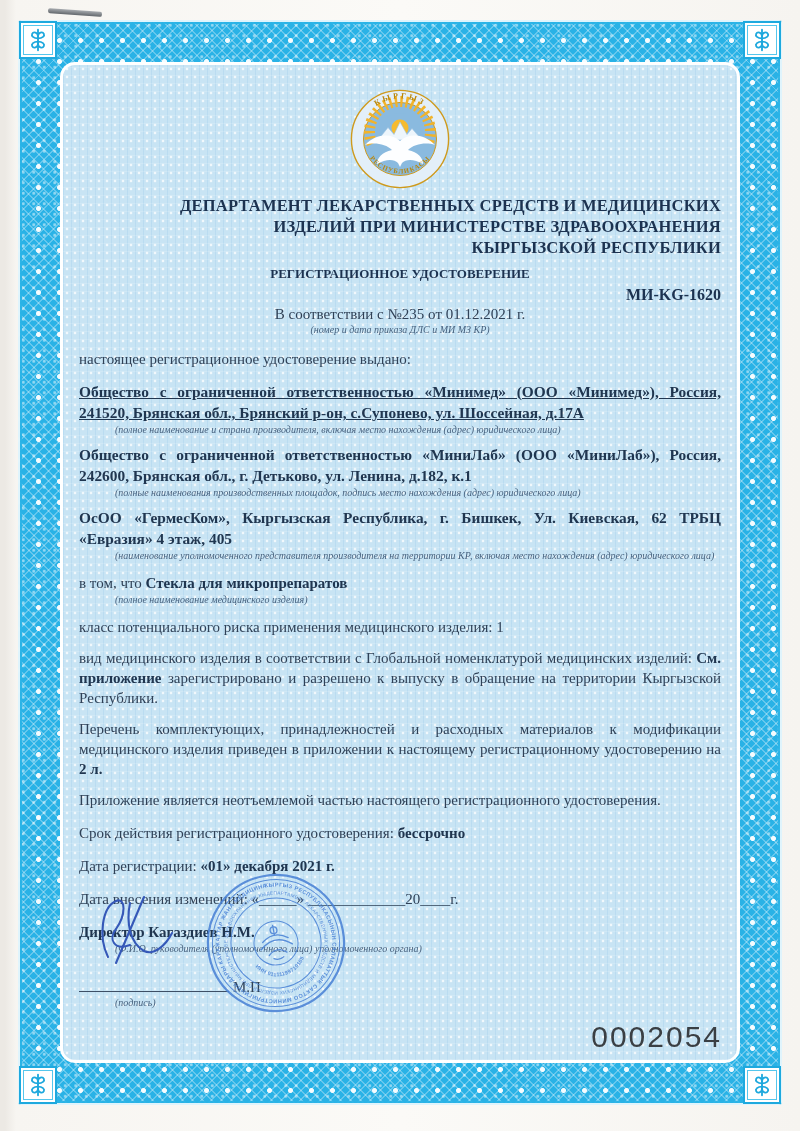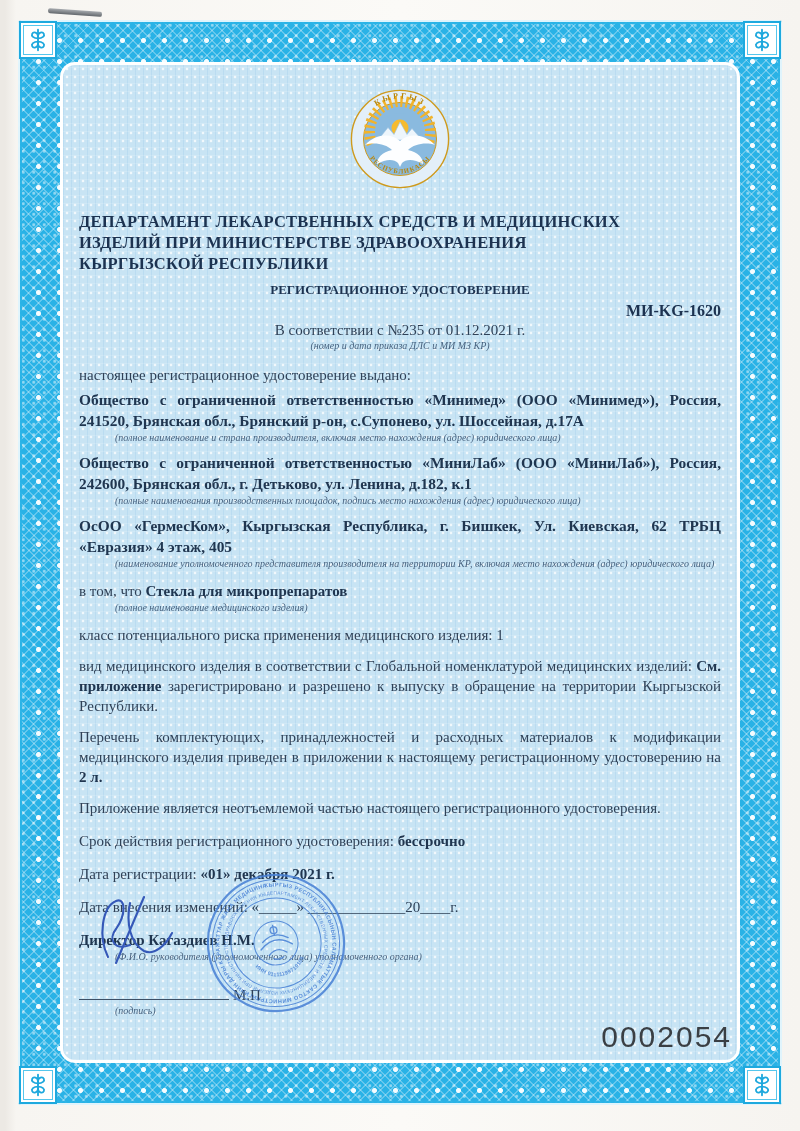--- a/index.html
+++ b/index.html
@@ -37,40 +37,40 @@
     background-image:
       radial-gradient(circle,rgba(255,255,255,.75) 1px,transparent 1.7px),
       repeating-linear-gradient(0deg,rgba(255,255,255,.14) 0 1px,transparent 1px 8px),
       repeating-linear-gradient(90deg,rgba(150,198,232,.28) 0 1px,transparent 1px 8px);
     background-size:8px 8px,auto,auto;
     border:3px solid #ffffff;border-radius:15px;
     padding:24px 16px 0 16px;
     color:#2f4157;
   }
   .emblem-wrap{text-align:center;height:100px;}
-  .issuer{margin-top:22px;text-align:left;font-weight:bold;color:#1c3250;
+  .issuer{margin-top:6px;text-align:right;font-weight:bold;color:#1c3250;
           font-size:16.5px;line-height:21px;letter-spacing:.2px;}
   .doc-title{margin-top:5px;text-align:center;font-weight:bold;color:#1c3250;font-size:13px;line-height:21px;}
   .doc-number{text-align:right;font-weight:bold;color:#1c3250;font-size:16px;line-height:21px;}
   .order-line{text-align:center;font-size:15px;line-height:19px;color:#2f4157;}
   .caption{font-style:italic;font-size:10px;line-height:12px;color:#46617e;}
   .caption.center{text-align:center;}
   .p{font-size:15px;line-height:20px;margin:11px 0 0 0;}
   .p-bold{font-size:15.4px;line-height:21px;font-weight:bold;color:#203650;
           text-align:justify;margin:8px 0 0 0;}
-  .p-bold.first{margin-top:4px;}
+  .p-bold.first{margin-top:12px;text-decoration:underline;}
   .p-just{text-align:justify;}
   .tight{margin-top:1px;margin-left:36px;}
   .gap{margin-top:13px;}
   b{color:#203650;}
   .sign-row{margin-top:24px;font-size:15px;}
   .sign-line{display:inline-block;width:150px;border-bottom:1px solid #3d4f66;vertical-align:baseline;}
   .mp{margin-left:4px;}
   .serial{
-    position:absolute;right:68px;top:1020px;
+    position:absolute;right:78px;top:1020px;
     font-family:"Liberation Sans","DejaVu Sans",sans-serif;
     font-size:30px;letter-spacing:2px;color:#3a3f44;
   }
   .stamp{position:absolute;left:205px;top:872px;width:142px;height:142px;
          transform:rotate(-11deg);opacity:.88;}
   .scribble{position:absolute;left:86px;top:893px;width:96px;height:74px;}
   .staple{
     position:absolute;left:48px;top:10px;width:54px;height:5px;
     background:linear-gradient(#a7abaf,#62676c);border-radius:2px;transform:rotate(4deg);
   }

